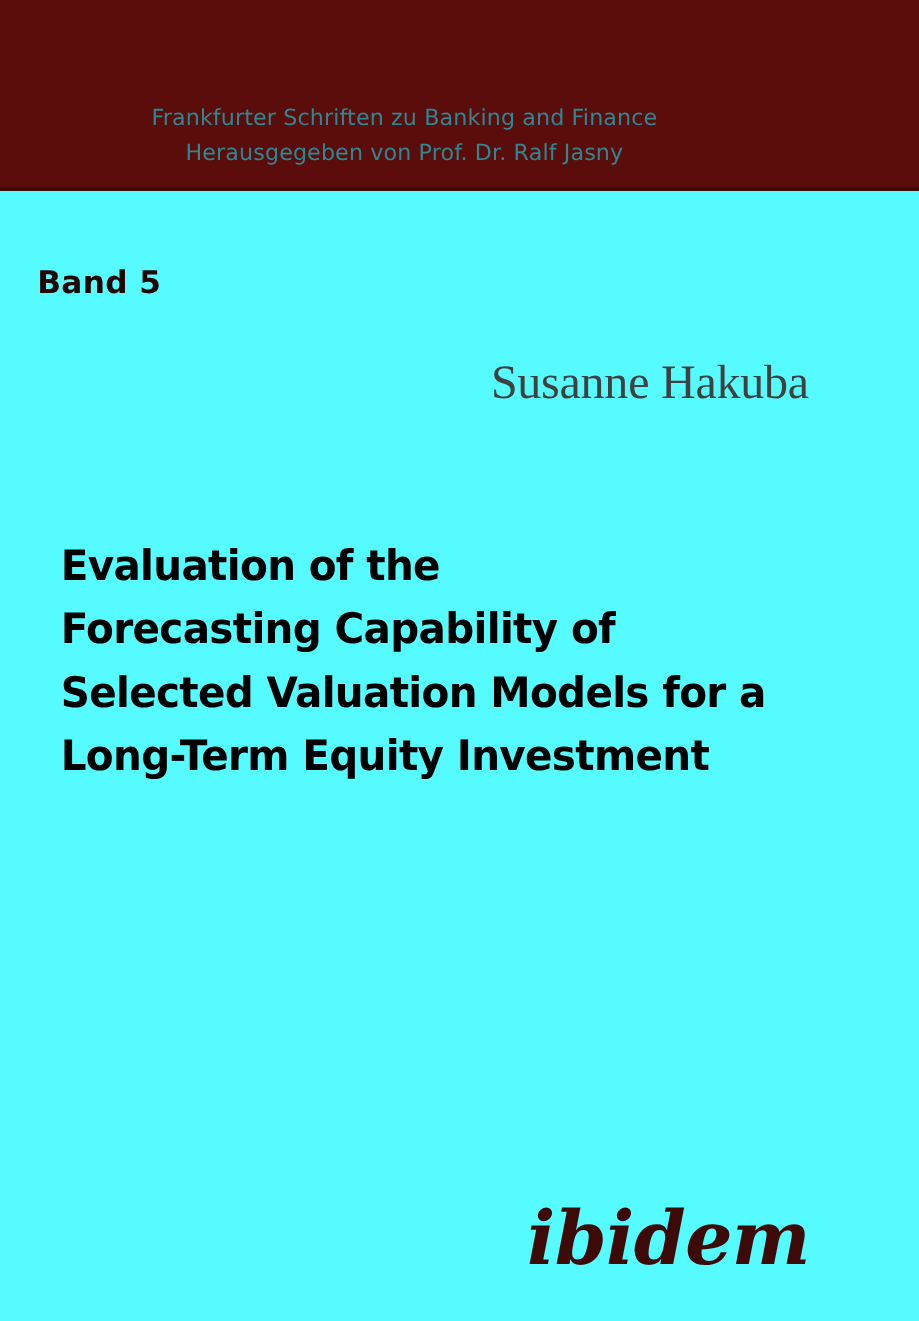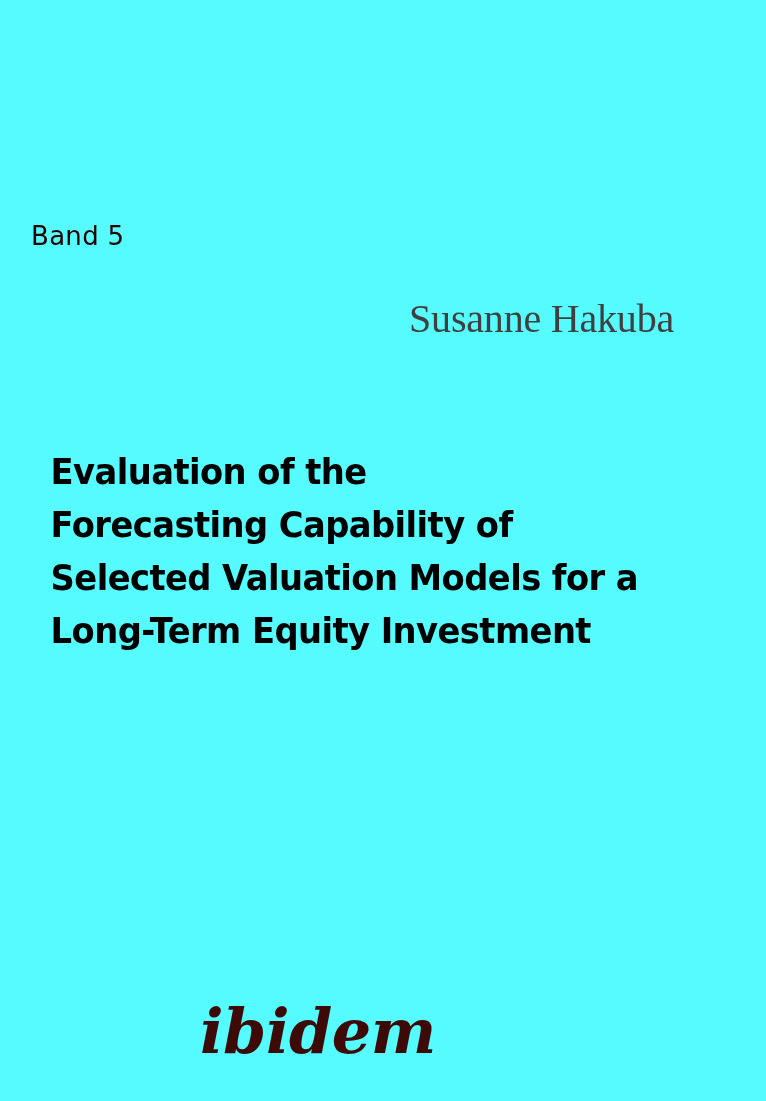--- a/index.html
+++ b/index.html
@@ -60,21 +60,21 @@
   }
 
   
   .band-number {
     position: absolute;
     left: 31px;
     top: 219px;
     color: #210604;
     font-family: "DejaVu Sans", sans-serif;
     font-size: 26px;
-    font-weight: normal;
+    font-weight: bold;
     letter-spacing: 0.3px;
     line-height: 34px;
   }
 
   
   .author {
     position: absolute;
     left: 80px;
     right: 92px;
     top: 294px;
@@ -107,36 +107,42 @@
     transform: scaleX(0.965);
     transform-origin: right center;
   }
 
   
   .publisher {
     position: absolute;
     left: 200px;
     right: 91px;
     top: 996px;
-    text-align: left;
+    text-align: right;
     color: #3d0a08;
     font-family: "DejaVu Serif", serif;
     font-size: 62px;
     font-weight: bold;
     font-style: italic;
     line-height: 72px;
     letter-spacing: -0.5px;
     white-space: nowrap;
   }
 </style>
 </head>
 <body>
 
 <div class="cover">
 
+  <div class="series-band">
+    <div class="series-lines">
+      <div class="series-line">Frankfurter Schriften zu Banking and Finance</div>
+      <div class="series-line">Herausgegeben von Prof. Dr. Ralf Jasny</div>
+    </div>
+  </div>
 
   <div class="band-number">Band 5</div>
 
   <div class="author">Susanne Hakuba</div>
 
   <div class="title-block">
     <div class="title-line">Evaluation of the</div>
     <div class="title-line">Forecasting Capability of</div>
     <div class="title-line">Selected Valuation Models for a</div>
     <div class="title-line">Long-Term Equity Investment</div>

